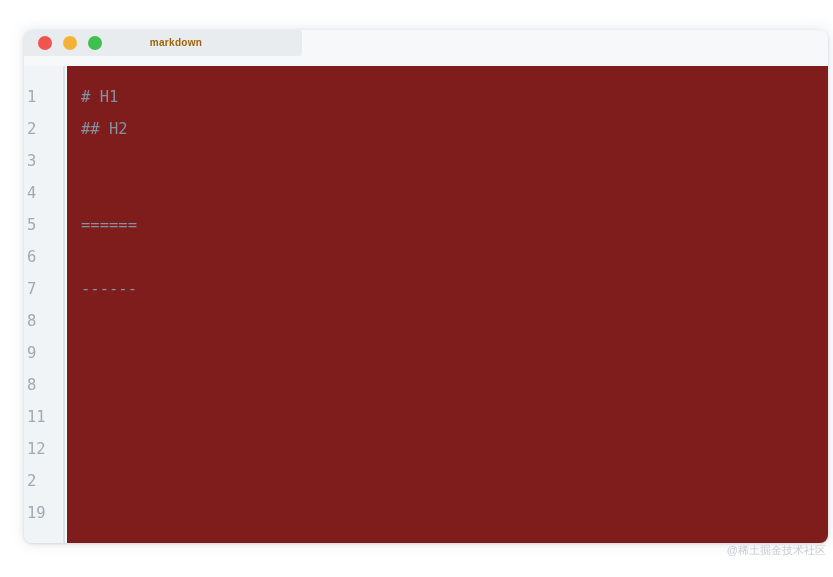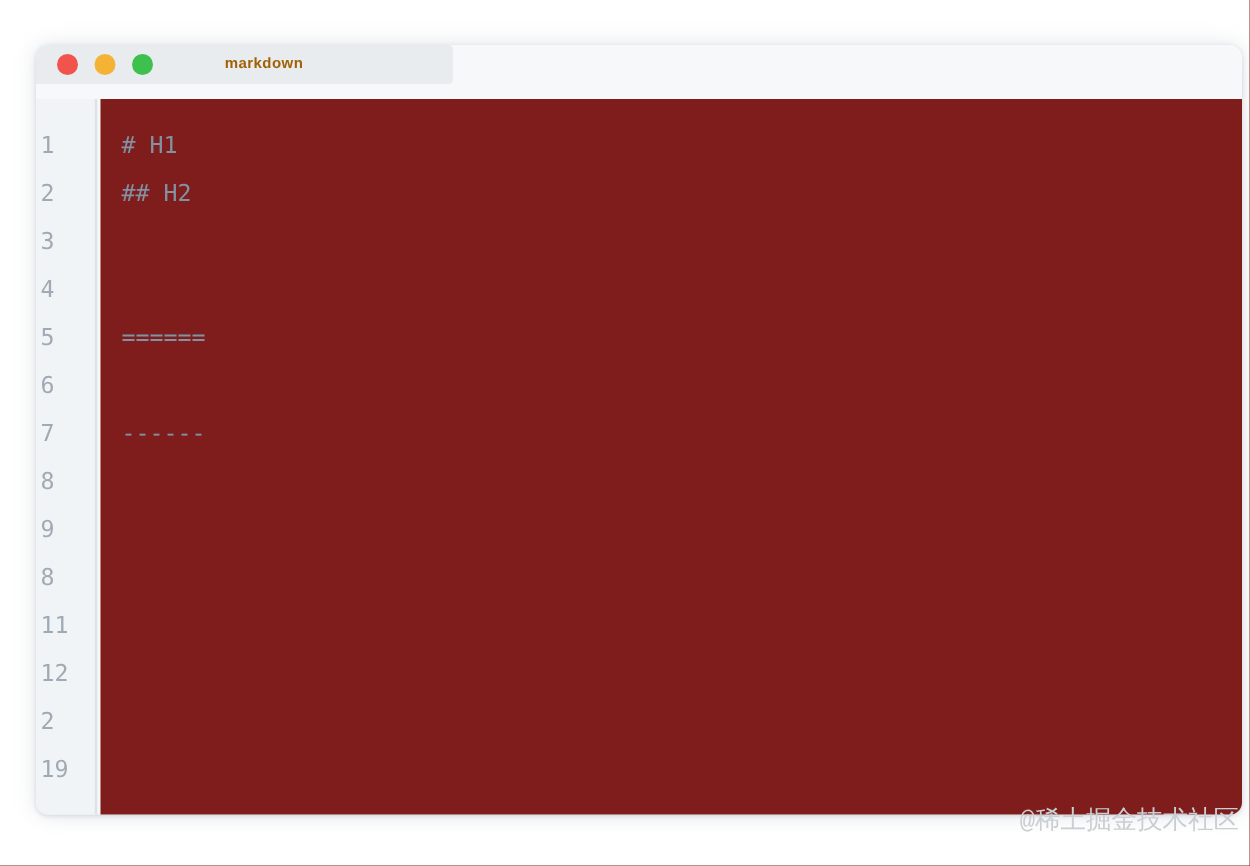--- a/index.html
+++ b/index.html
@@ -81,22 +81,22 @@
   .code .cl {
     height: 32px; line-height: 32px;
     font-size: 15.5px;
     color: #8292a2;
     white-space: pre;
   }
 
   .watermark {
     position: absolute;
     right: 7px; bottom: 19px;
-    font-family: Liberation Mono, monospace;
-    font-size: 17px;
+    font-family: Liberation Sans, sans-serif;
+    font-size: 11px;
     color: #c9ced3;
     z-index: 5;
   }
 </style>
 </head>
 <body>
 
 <div class="window">
 
   <div class="titlebar">

